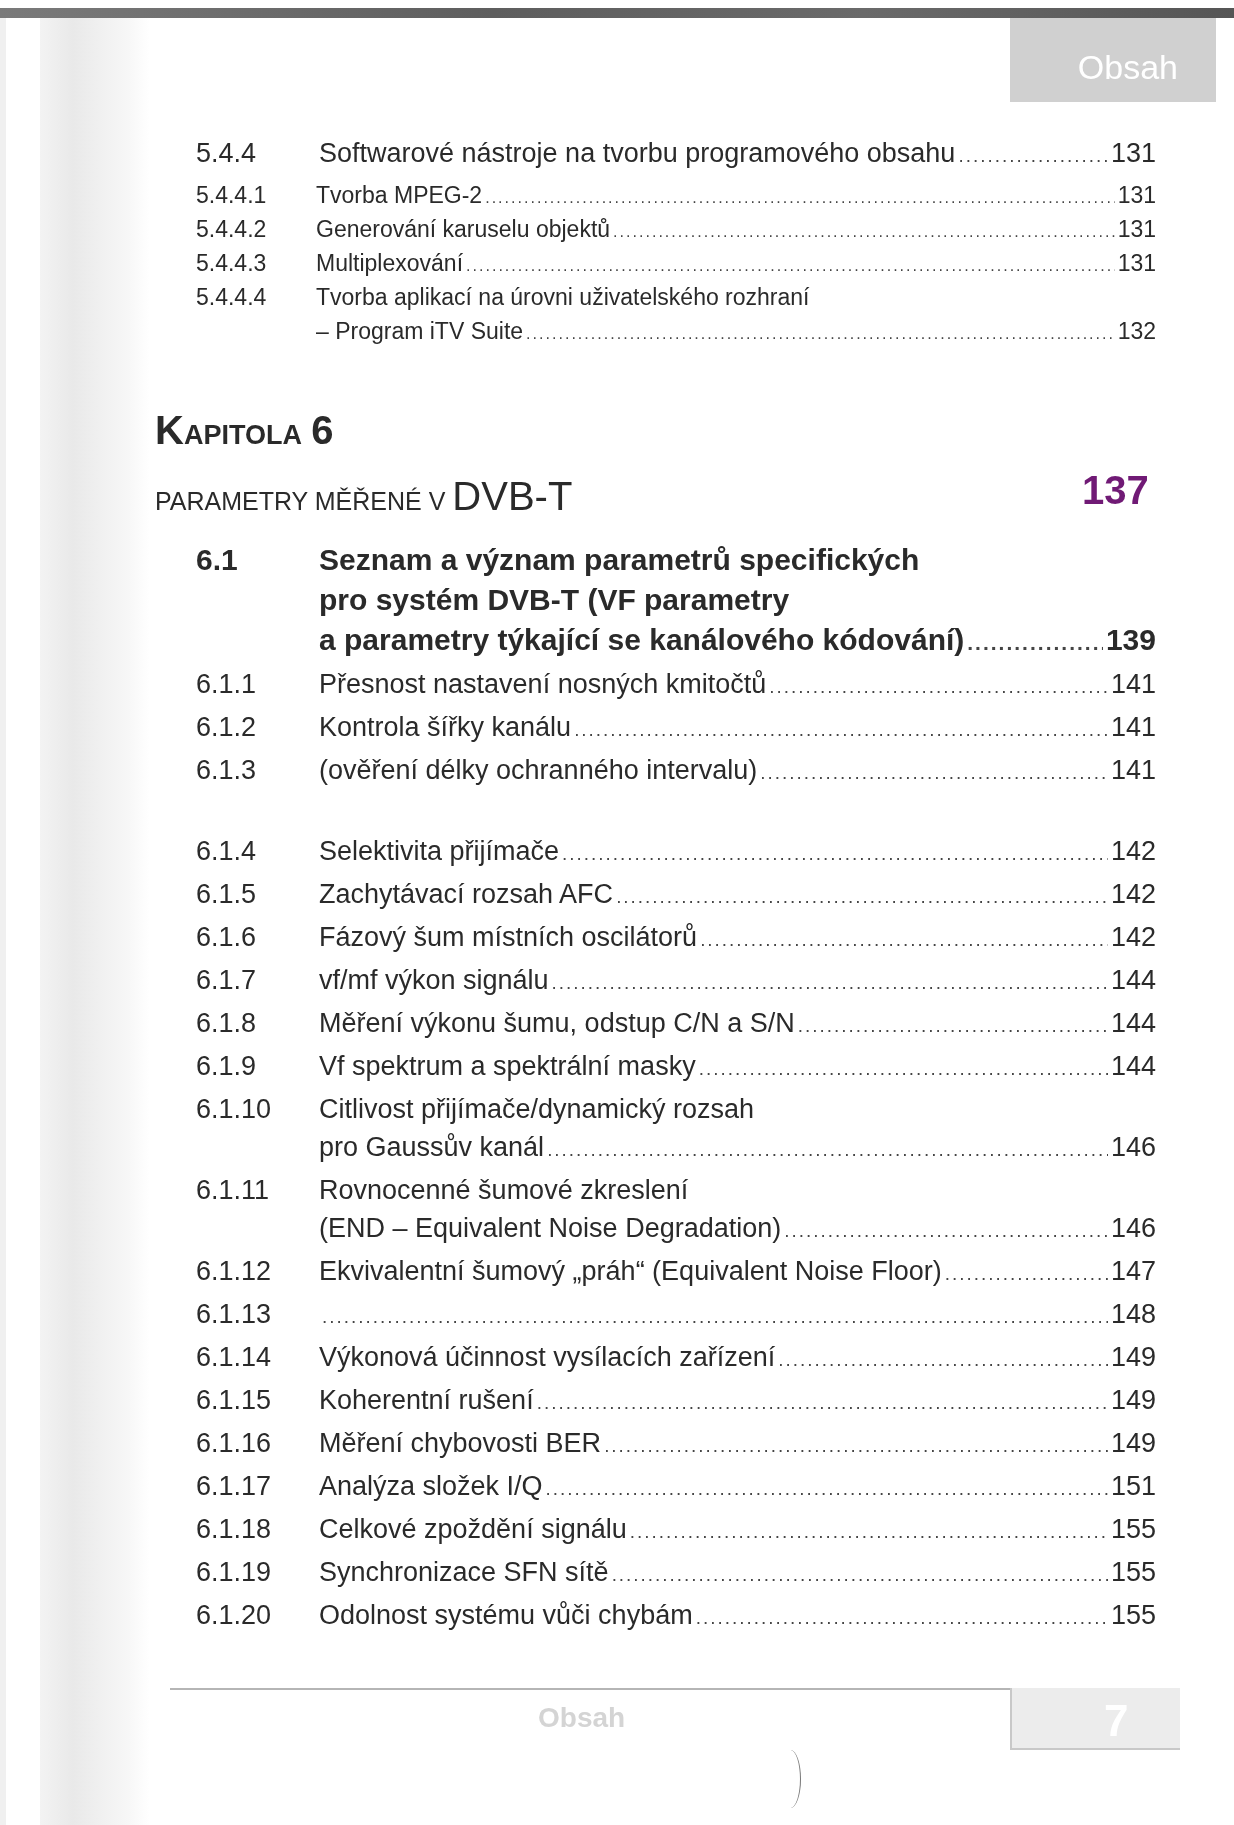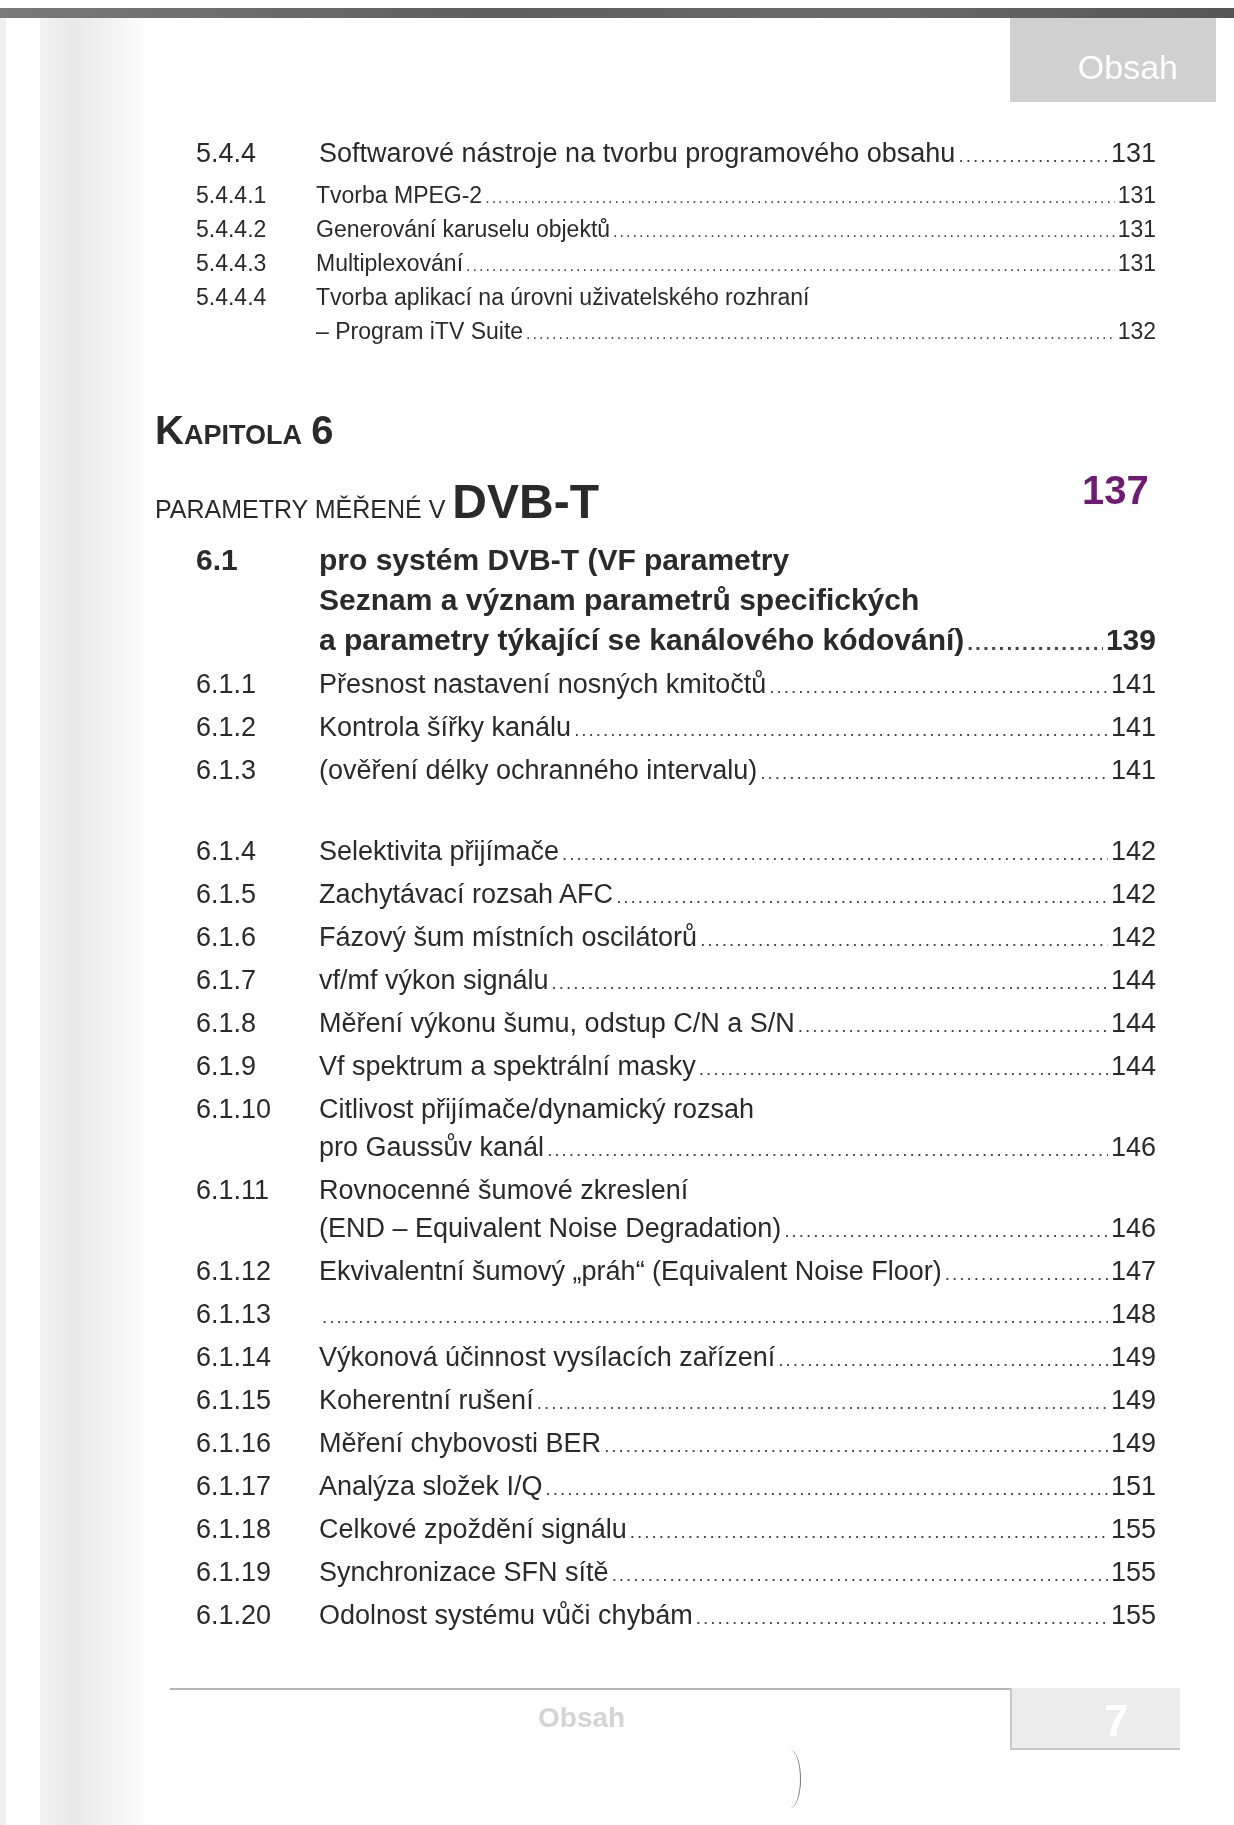--- a/index.html
+++ b/index.html
@@ -46,21 +46,21 @@
   .line .page { flex: 0 0 auto; }
 
   .small .num { left: 0; }
   .small { font-size: 23px; line-height: 28px; }
   .small .title { left: 120px; }
 
   .chapter-label { position: absolute; left: 155px; top: 408px; font-size: 34px; font-weight: bold; color: #2a2a2a; }
   .chapter-label .big { font-size: 40px; }
   .chapter-label .sc { font-size: 27px; }
   .chapter-title { position: absolute; left: 155px; top: 474px; font-size: 25px; color: #2a2a2a; }
-  .chapter-title .bold { font-size: 48px; font-weight: bold; }
+  .chapter-title .bold { font-size: 40px; font-weight: normal; }
   .chapter-page { position: absolute; left: 1082px; top: 468px; font-size: 40px; font-weight: bold; color: #701a75; }
 
   .section61 { position: absolute; left: 196px; top: 540px; width: 960px; font-size: 30px; line-height: 40px; font-weight: bold; }
   .section61 .num { position: absolute; left: 0; top: 0; }
   .section61 .title { position: absolute; left: 123px; right: 0; top: 0; }
 
   .footer-rule {
     position: absolute; left: 170px; top: 1688px; width: 840px; height: 2px; background: #b5b5b5;
   }
   .footer-label {
@@ -153,24 +153,24 @@
   <div class="chapter-title">
     <span>PARAMETRY MĚŘENÉ V</span>
     <span class="bold">DVB-T</span>
   </div>
   <div class="chapter-page">137</div>
 
   <div class="section61" id="section">
     <span class="num">6.1</span>
     <div class="title" id="section-title">
         <div class="line" style="height: 40px;">
+          <span class="txt">Seznam a význam parametrů specifických</span>
+        </div>
+        <div class="line" style="height: 40px;">
           <span class="txt">pro systém DVB-T (VF parametry</span>
-        </div>
-        <div class="line" style="height: 40px;">
-          <span class="txt">Seznam a význam parametrů specifických</span>
         </div>
         <div class="line" style="height: 40px;">
           <span class="txt">a parametry týkající se kanálového kódování)</span>
           <span class="dots"></span>
           <span class="page">139</span>
         </div>
       </div>
   </div>
 
   <div id="sub-list">

